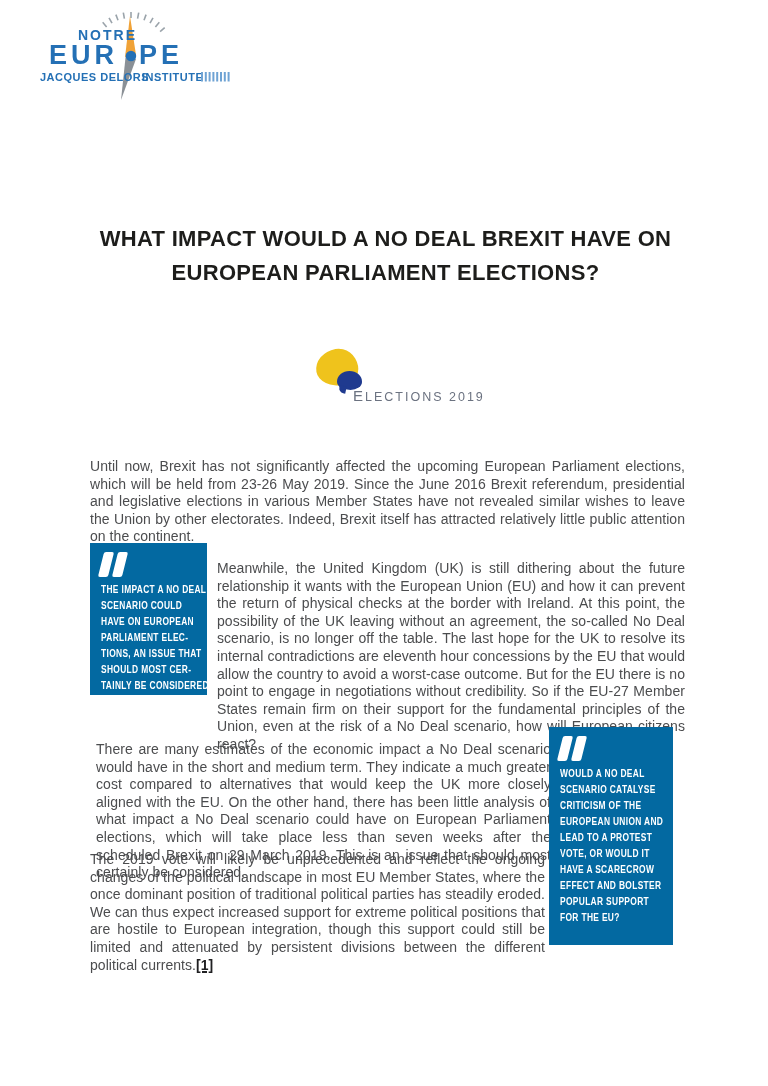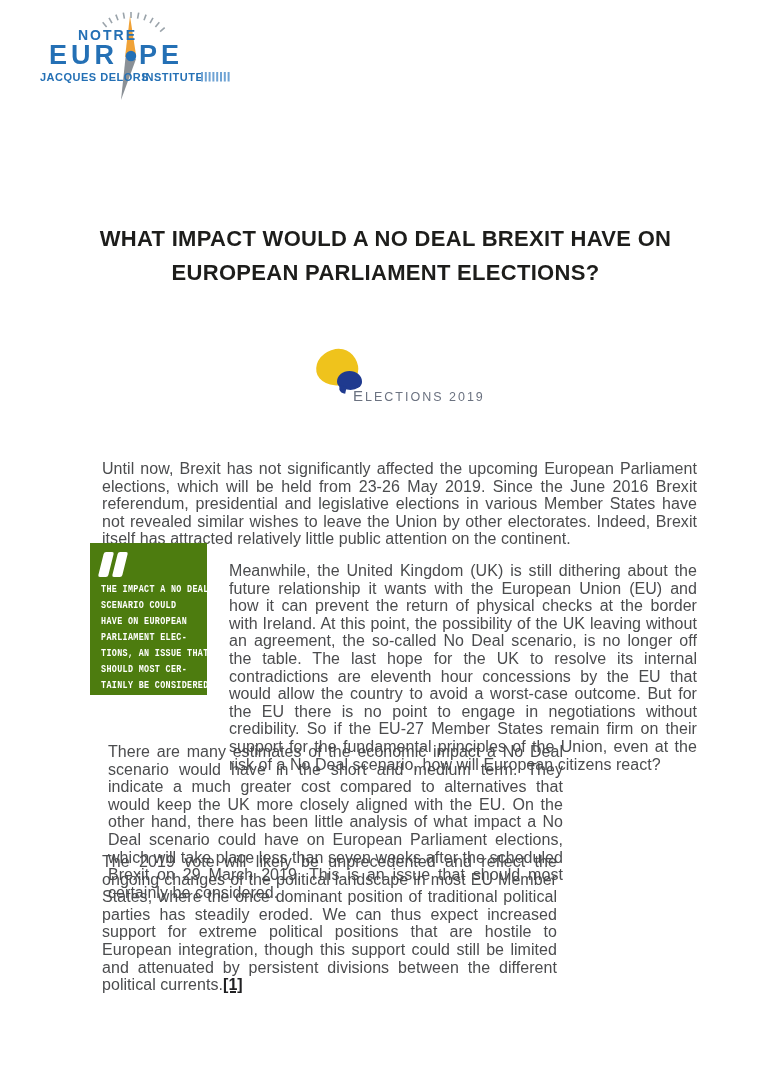--- a/index.html
+++ b/index.html
@@ -33,32 +33,32 @@
                  border-radius:54% 46% 40% 60% / 52% 56% 44% 48%;transform:rotate(-10deg);}
   .bubble-blue{position:absolute;left:21px;top:22px;width:25px;height:19px;background:#1f3a8f;
                border-radius:50% 50% 46% 54% / 56% 56% 44% 44%;}
   .bubble-blue:after{content:"";position:absolute;left:2px;bottom:-3px;width:7px;height:7px;
                background:#1f3a8f;border-radius:0 0 0 70%;transform:rotate(12deg);}
   .badge-label{position:absolute;left:21px;top:38px;font-size:12.5px;letter-spacing:2px;
                color:#6b7280;white-space:nowrap;margin-left:16px;}
   .badge-label::first-letter{font-size:15px;}
 
   
-  .para{position:absolute;font-size:16px;line-height:17.6px;text-align:justify;
-        color:#4b4c4e;letter-spacing:.05px;margin-left:12px;}
+  .para{position:absolute;font-size:14px;line-height:17.6px;text-align:justify;
+        color:#4b4c4e;letter-spacing:.05px;}
   .p1{left:90px;top:444px;width:595px;}
   .p2{left:217px;top:546px;width:468px;}
   .p3{left:96px;top:727px;width:455px;}
   .p4{left:90px;top:837px;width:455px;}
   .seg-i{}
   .seg-link{font-weight:700;text-decoration:underline;color:#202022;
             text-decoration-thickness:1.5px;}
 
   
-  .qbox{position:absolute;background:#4d7c0f;font-family:Liberation Mono, monospace;}
+  .qbox{position:absolute;background:#0369a1;}
   .q-left{left:90px;top:543px;width:117px;height:152px;}
   .q-right{left:549px;top:727px;width:124px;height:218px;}
   .qmark{display:flex;gap:4px;margin:9px 0 5px 11px;}
   .qmark i{display:block;width:10px;height:25px;background:#fff;
            transform:skewX(-14deg);border-radius:2px;}
   .qtext{margin-left:11px;white-space:pre;font-size:10px;font-weight:700;color:#ffffff;
          line-height:16px;letter-spacing:.4px;transform:scaleX(.84);transform-origin:0 0;}
 </style>
 </head>
 <body>
@@ -128,16 +128,32 @@
 PARLIAMENT ELEC-
 TIONS, AN ISSUE THAT
 SHOULD MOST CER-
 TAINLY BE CONSIDERED</div>
   </div>
 
   <p class="para p2"><span>Meanwhile, the United Kingdom (UK) is still dithering about the future relationship it wants with the European Union (EU) and how it can prevent the return of physical checks at the border with Ireland. At this point, the possibility of the UK leaving without an agreement, the so-called </span><span class="seg-i">No Deal</span><span> scenario, is no longer off the table. The last hope for the UK to resolve its internal contradictions are eleventh hour concessions by the EU that would allow the country to avoid a worst-case outcome. But for the EU there is no point to engage in negotiations without credibility. So if the EU-27 Member States remain firm on their support for the fundamental principles of the Union, even at the risk of a </span><span class="seg-i">No Deal</span><span> scenario, how will European citizens react?</span></p>
 
   <p class="para p3"><span>There are many estimates of the economic impact a </span><span class="seg-i">No Deal</span><span> scenario would have in the short and medium term. They indicate a much greater cost compared to alternatives that would keep the UK more closely aligned with the EU. On the other hand, there has been little analysis of what impact a </span><span class="seg-i">No Deal</span><span> scenario could have on European Parliament elections, which will take place less than seven weeks after the scheduled Brexit on 29 March 2019. This is an issue that should most certainly be considered.</span></p>
 
+  <div class="qbox q-right">
+    <div class="qmark">
+        <i></i>
+        <i></i>
+      </div>
+    <div class="qtext">WOULD A NO DEAL
+SCENARIO CATALYSE
+CRITICISM OF THE
+EUROPEAN UNION AND
+LEAD TO A PROTEST
+VOTE, OR WOULD IT
+HAVE A SCARECROW
+EFFECT AND BOLSTER
+POPULAR SUPPORT
+FOR THE EU?</div>
+  </div>
 
   <p class="para p4"><span>The 2019 vote will likely be unprecedented and reflect the ongoing changes of the political landscape in most EU Member States, where the once dominant position of traditional political parties has steadily eroded. We can thus expect increased support for extreme political positions that are hostile to European integration, though this support could still be limited and attenuated by persistent divisions between the different political currents.</span><span class="seg-link">[1]</span></p>
 
 </div>
 
 </body></html>

